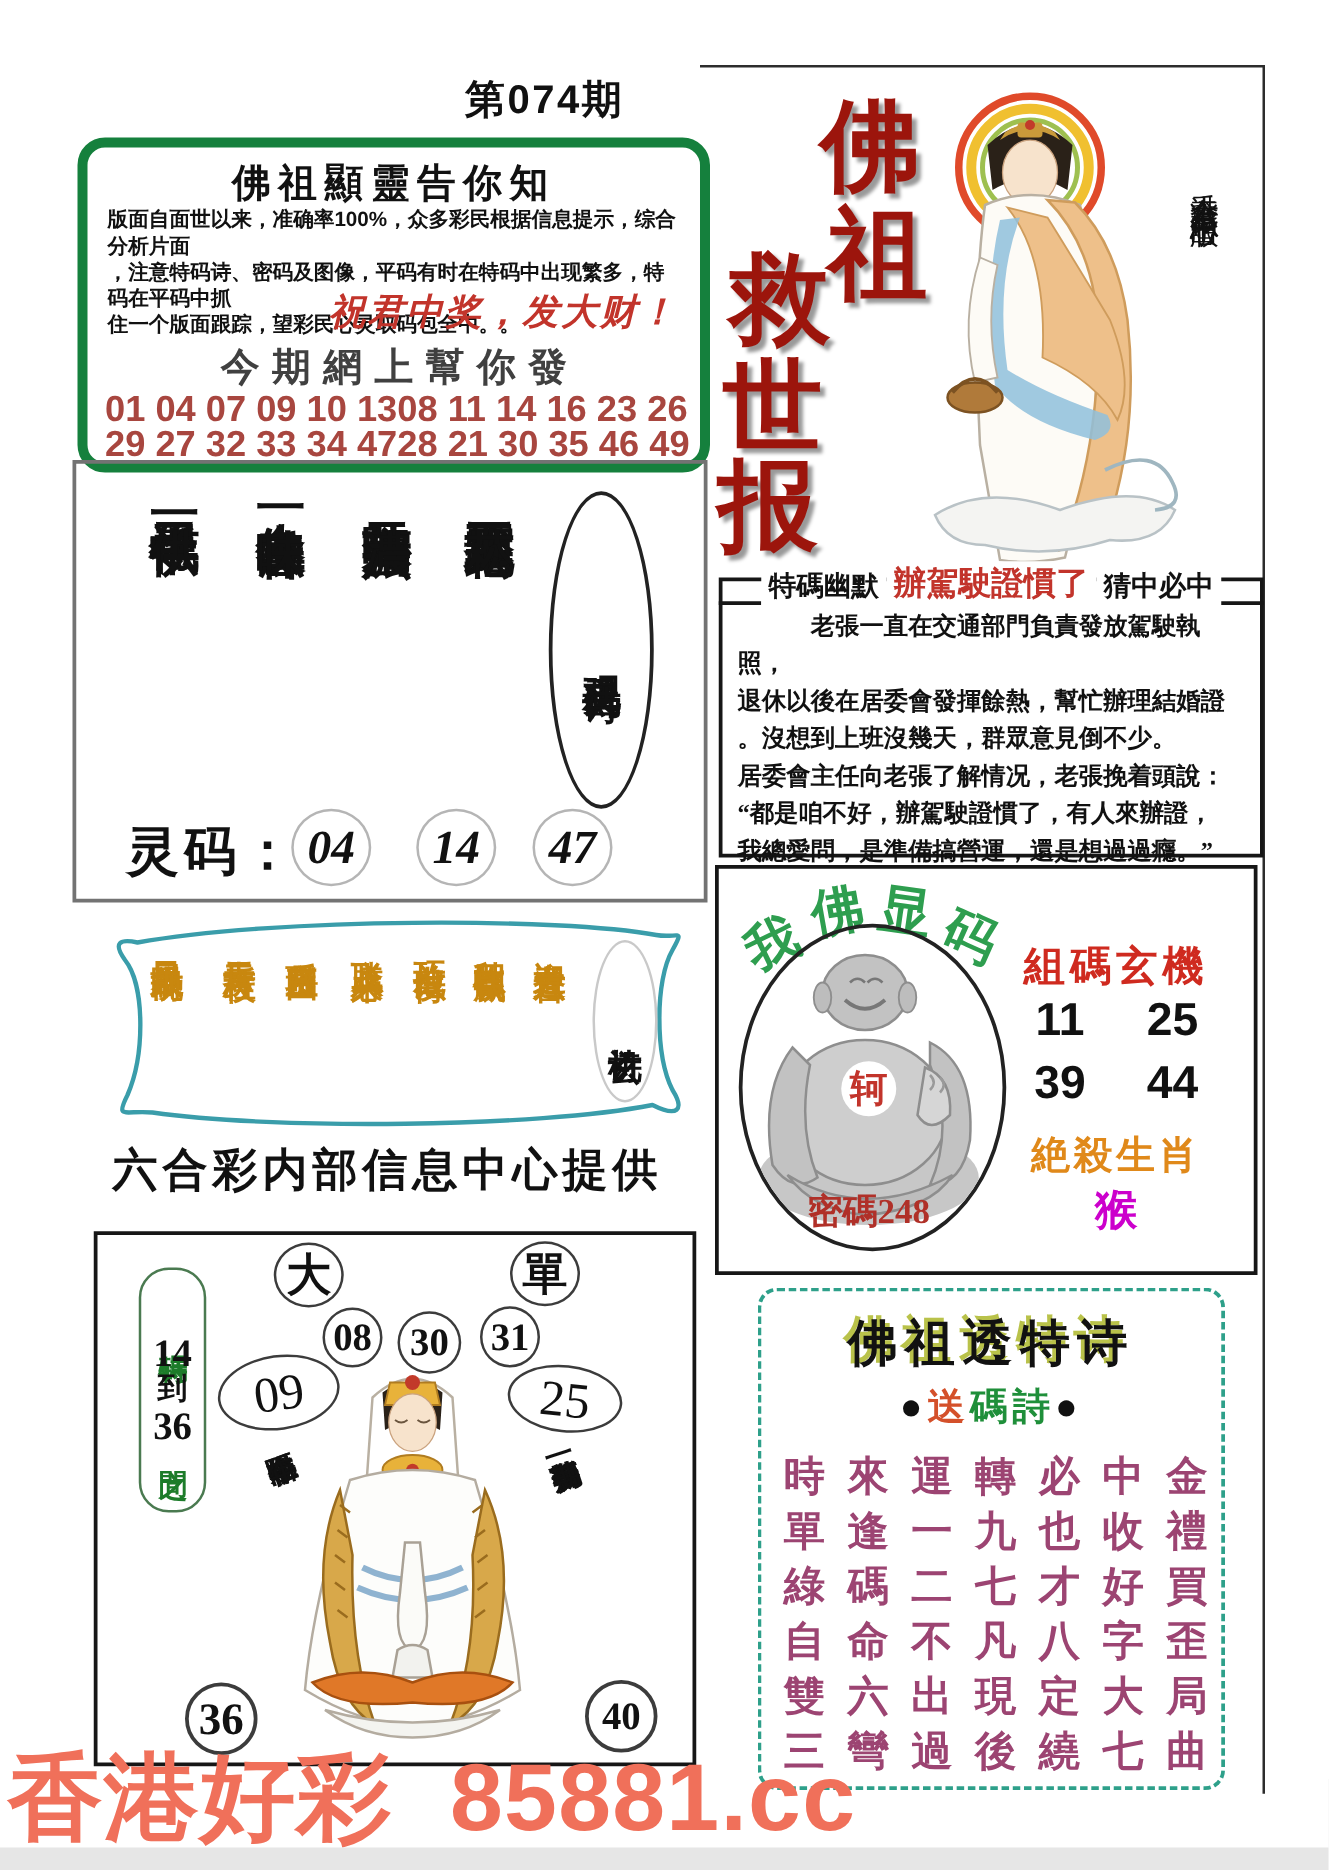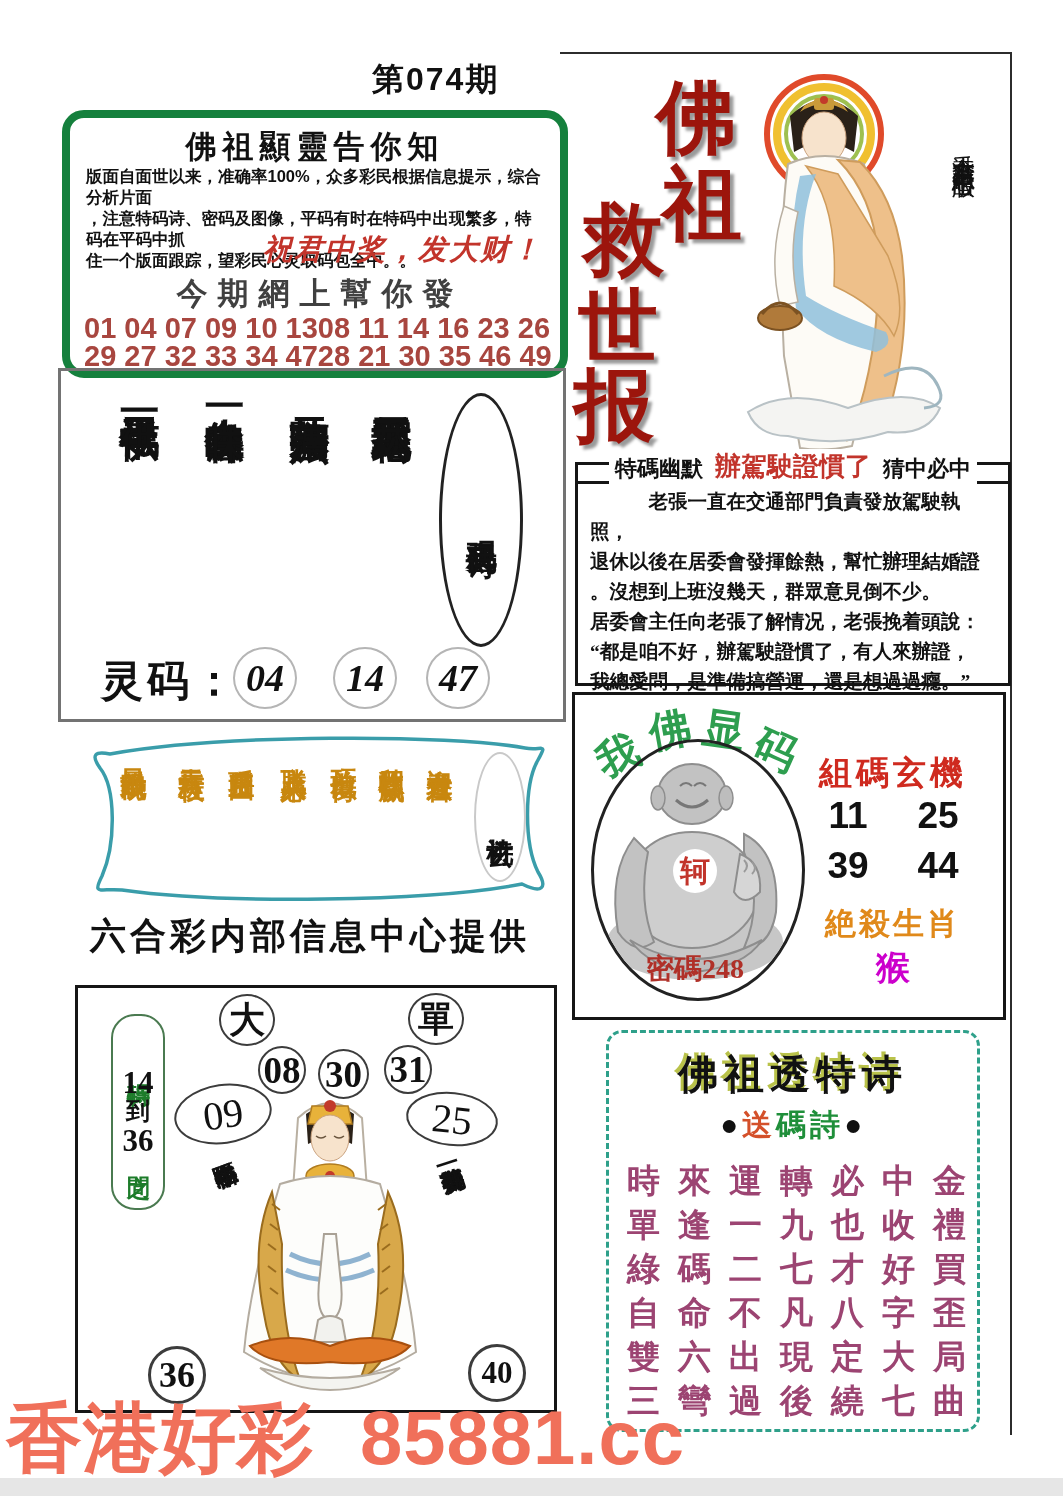--- a/index.html
+++ b/index.html
@@ -39,21 +39,21 @@
   .xjoval span{font-size:27px;font-weight:bold;}
   .provider{left:90px;top:912px;width:440px;text-align:center;font-size:36px;font-weight:bold;letter-spacing:4px;}
   
   .diagbox{left:75px;top:985px;width:476px;height:422px;border:3px solid #161616;}
   .pill{left:33px;top:26px;width:50px;height:192px;border:2px solid #4a7a50;border-radius:24px;
         display:flex;flex-direction:column;align-items:center;justify-content:center;line-height:1.05;}
   .pill .g{color:#1d7c2a;font-size:23px;font-weight:bold;writing-mode:vertical-rl;text-orientation:upright;letter-spacing:1px;}
   .pill .b{color:#111;font-size:31px;font-weight:bold;}
   .cir{border:2px solid #3c3c3c;border-radius:50%;display:flex;align-items:center;justify-content:center;background:#fff;}
   .cir.big{width:52px;height:48px;font-size:36px;font-weight:bold;}
-  .cir.num{font-size:37px;font-weight:bold;font-family:"Liberation Serif",serif;}
+  .cir.num{font-size:31px;font-weight:bold;font-family:"Liberation Serif",serif;}
   .ell{border:2px solid #3c3c3c;border-radius:50%;display:flex;align-items:center;justify-content:center;
        font-size:40px;background:#fff;}
   .phrase{font-size:23px;font-weight:bold;line-height:1.25;}
   
   .jokebox{left:575px;top:462px;width:430px;height:218px;border:3px solid #161616;}
   .jokehead{left:0;top:-16px;width:100%;display:flex;align-items:flex-end;justify-content:center;}
   .jokehead .ln{height:0;border-top:3px solid #161616;flex:0 0 34px;}
   .jokehead .t{background:#fff;padding:0 6px;font-size:22px;font-weight:bold;white-space:nowrap;}
   .jokehead .hl{color:#c2342b;font-size:26px;}
   .jokebody{left:12px;top:22px;width:406px;font-size:19.5px;font-weight:bold;line-height:30px;}

